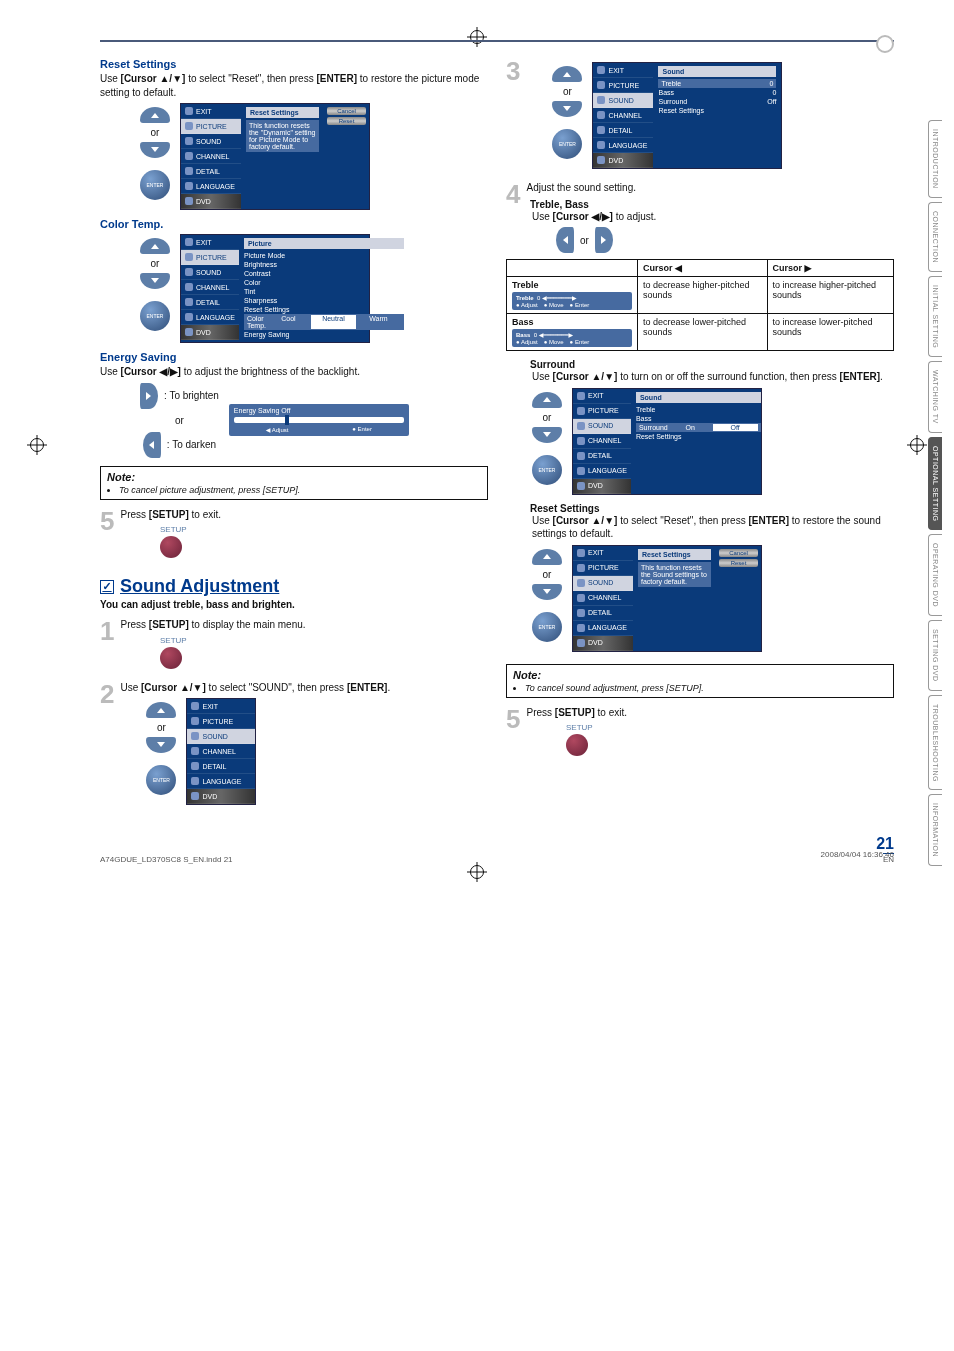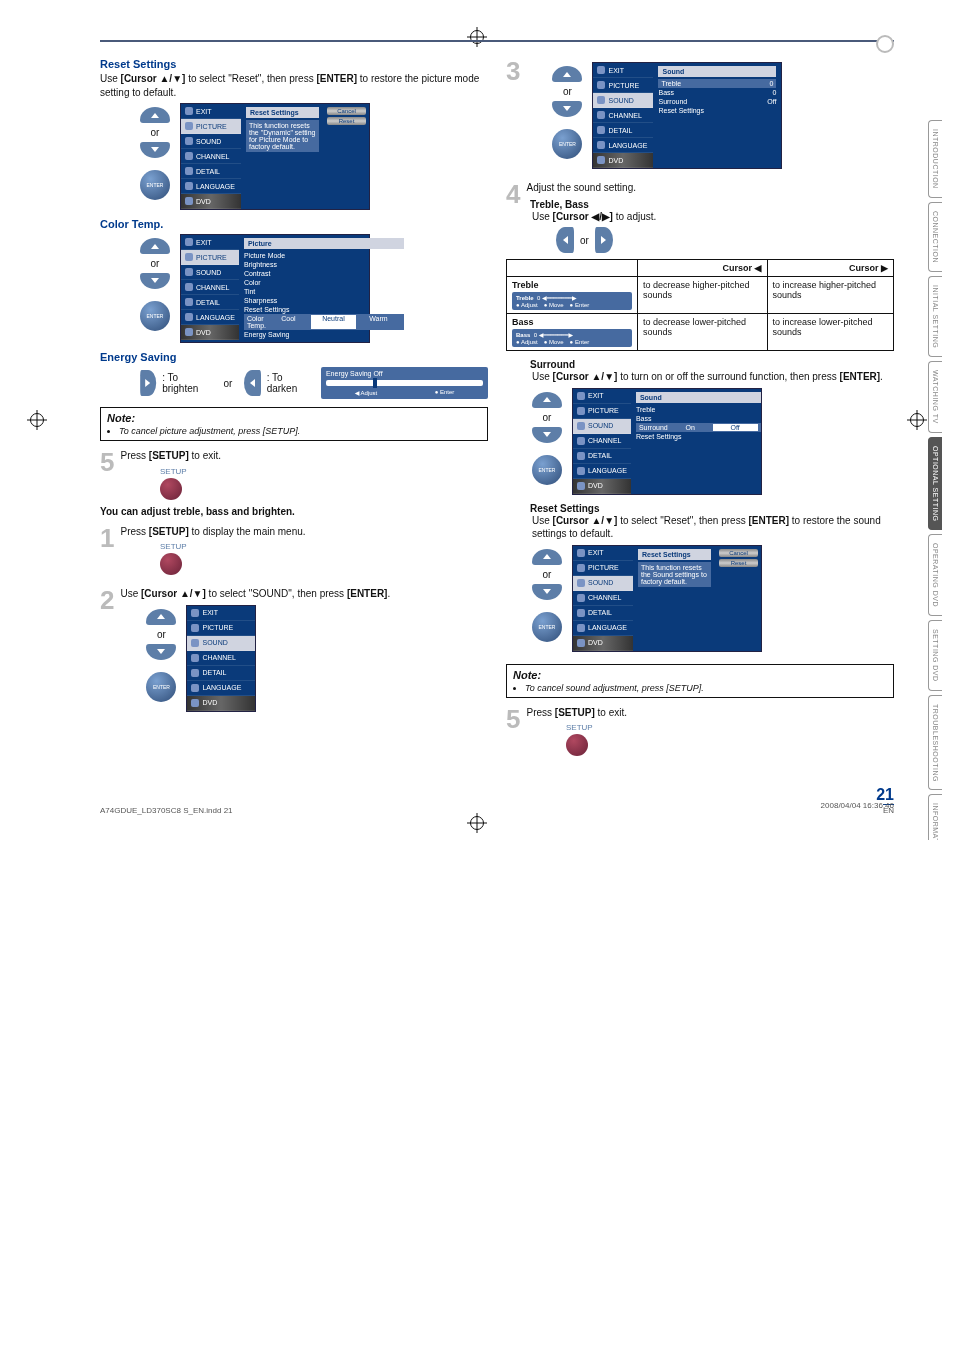--- a/index.html
+++ b/index.html
@@ -43,32 +43,32 @@
   .osd-main .opt { width:45px; text-align:center; }
   .osd-main .opt.sel { background:#fff; color:#0a3a7a; }
   .osd-right { width:45px; display:flex; flex-direction:column; gap:2px; padding:3px; }
   .osd-right .rbtn { background: linear-gradient(#888,#ccc,#888); color:#0a3a7a; text-align:center; padding:1px 2px; font-size:6px; border-radius:2px; }
   .two-panel { display:flex; gap:10px; align-items:flex-start; margin:4px 0; }
   .energy-bar { background:#466aa0; color:#fff; font-size:7px; padding:3px 5px; border-radius:2px; width:180px; }
   .energy-bar .title-e { display:flex; align-items:center; gap:4px; margin-bottom:3px; }
   .energy-bar .slider { height:6px; background:#fff; border-radius:2px; position:relative; }
   .energy-bar .slider .knob { position:absolute; left:30%; top:-2px; width:4px; height:10px; background:#0a3a7a; }
   .energy-bar .foot { display:flex; justify-content:space-around; margin-top:3px; font-size:6px; }
-  .brighten-darken { display:flex; flex-direction:row; align-items:center; gap:12px; }
+  .brighten-darken { display:flex; flex-direction:column; align-items:center; gap:4px; }
   .bd-row { display:flex; align-items:center; gap:6px; }
   .note-box { border:1px solid #111; padding:4px 6px; margin-top:8px; }
   .note-box .nt { font-style:italic; font-weight:bold; font-size:11px; margin-bottom:2px; }
   .note-box li { font-style:italic; font-size:9px; margin-left:12px; }
   h2.sound { color:#003a8c; font-size:18px; font-weight:bold; text-decoration:underline; margin-top:14px; display:flex; align-items:center; gap:6px; }
   h2.sound .chk { width:14px; height:14px; border:1.5px solid #003a8c; display:inline-flex; align-items:center; justify-content:center; }
   h2.sound .chk::after { content:"✓"; font-size:11px; color:#003a8c; }
   .subhead { font-weight:bold; font-size:10px; margin-top:2px; margin-bottom:6px; }
   table.sound-tbl { border-collapse: collapse; width:100%; font-size:9px; margin-top:6px; }
   table.sound-tbl th, table.sound-tbl td { border:1px solid #111; padding:3px 5px; vertical-align:top; }
-  table.sound-tbl th { text-align:right; font-weight:bold; }
+  table.sound-tbl th { text-align:left; font-weight:bold; }
   .mini-osd { background:#466aa0; color:#fff; font-size:6px; padding:2px 4px; border-radius:2px; margin-top:2px; width:120px; }
   .mini-osd .foot { display:flex; gap:6px; margin-top:1px; }
   .sub-title { font-weight:bold; font-size:10px; margin-left:24px; margin-top:2px; }
   .footer { margin-top:26px; display:flex; justify-content:space-between; align-items:flex-end; font-size:8px; color:#555; }
   .page-num { text-align:right; }
   .page-num .pn { color:#003a8c; font-size:16px; font-weight:bold; }
   .page-num .en { font-size:8px; border-top:1.5px solid #003a8c; display:inline-block; padding-top:1px; margin-left:2px; }
   .crop-mark { position:absolute; width:14px; height:14px; }
   .crop-mark.tc { left:50%; top:30px; transform:translateX(-50%); }
   .crop-mark.bc { left:50%; bottom:10px; transform:translateX(-50%); }
@@ -262,20 +262,23 @@
                   <span>Energy Saving</span>
                   <span>Warm</span>
                 </div>
               </div>
           </div>
         </div>
       </div>
     </div>
 
     <h3 class="sec-title">Energy Saving</h3>
+    <p class="body-text">
+      <span>Use </span><span class="bold">[Cursor ◀/▶]</span><span> to adjust the brightness of the backlight.</span>
+    </p>
     <div class="two-panel" style="align-items:center;">
       <div class="brighten-darken" style="margin-left:40px;">
         <div class="bd-row">
             <div class="dpad-right">
               <div class="triH"></div>
             </div>
             <span>: To brighten</span>
           </div>
         <div class="or-label">or</div>
         <div class="bd-row">
@@ -308,20 +311,24 @@
 
     <div class="step-row">
       <span class="big-step">5</span>
       <p class="body-text"><span>Press </span><span class="bold">[SETUP]</span><span> to exit.</span></p>
       <div class="setup-btn">
           <div class="lbl">SETUP</div>
           <div class="ball"></div>
         </div>
     </div>
 
+    <h2 class="sound">
+        <span class="chk"></span>
+        <span>Sound Adjustment</span>
+      </h2>
     <p class="subhead">You can adjust treble, bass and brighten.</p>
 
     <div class="step-row">
       <span class="big-step">1</span>
       <p class="body-text"><span>Press </span><span class="bold">[SETUP]</span><span> to display the main menu.</span></p>
       <div class="setup-btn">
           <div class="lbl">SETUP</div>
           <div class="ball"></div>
         </div>
     </div>

